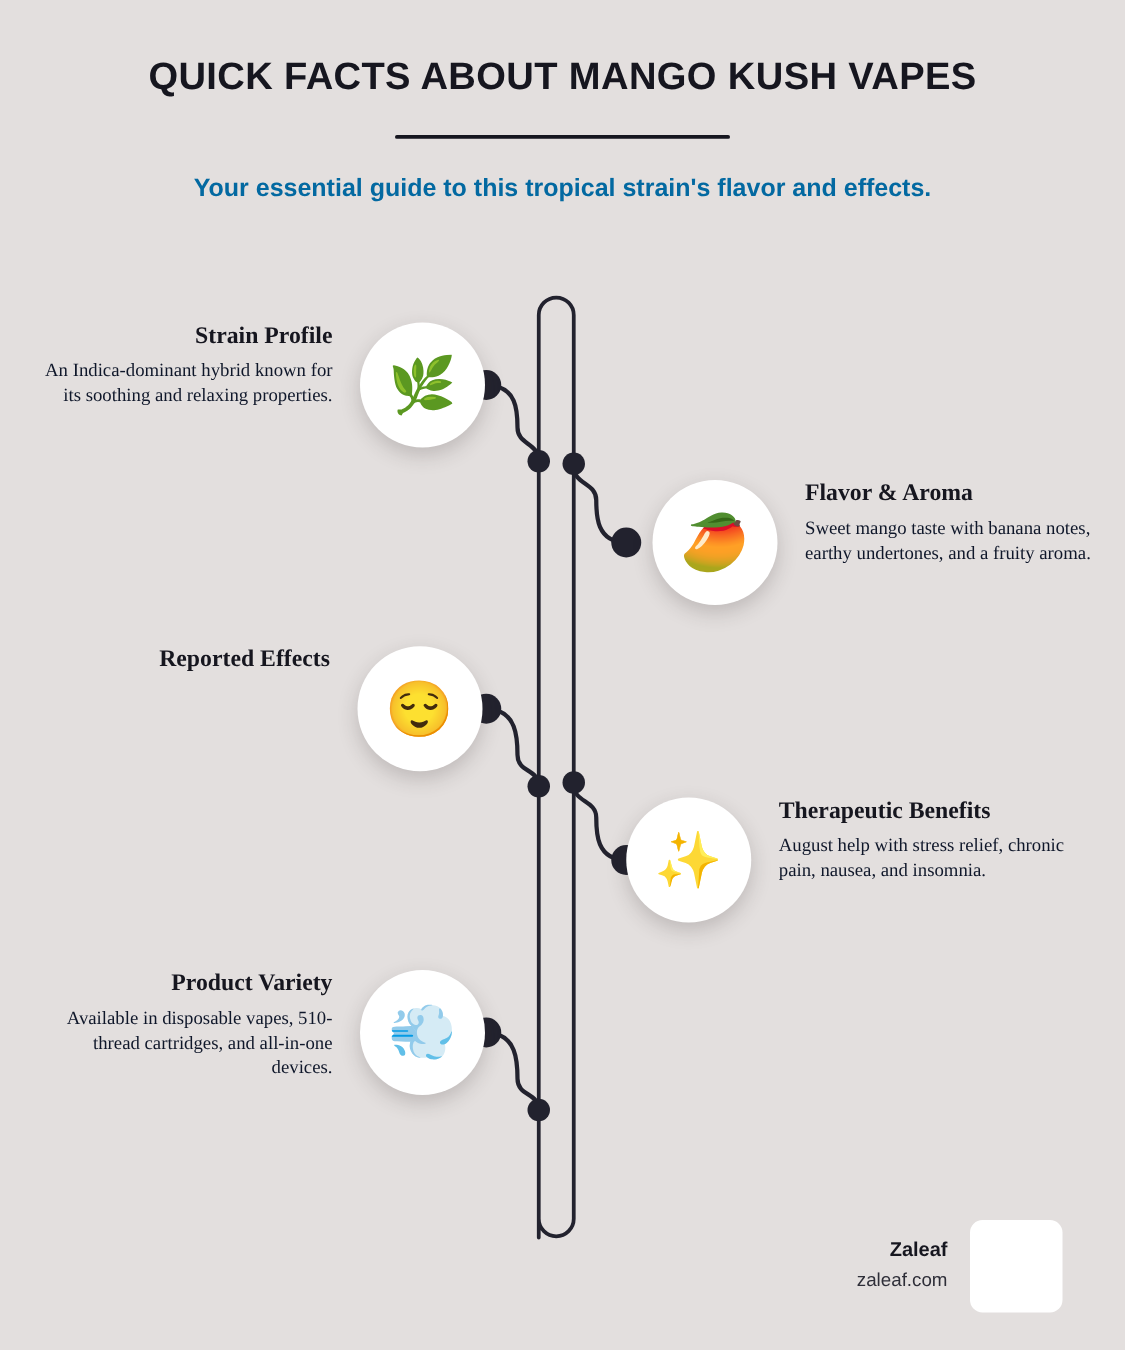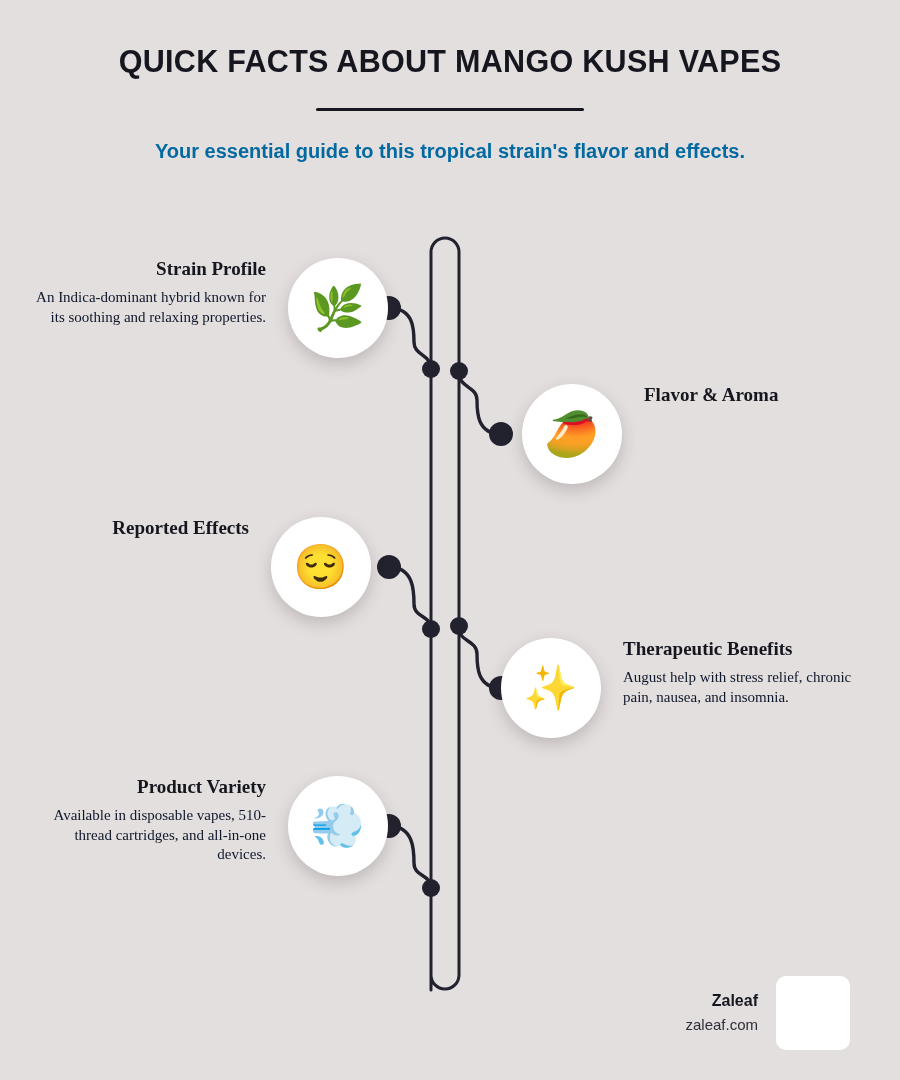--- a/index.html
+++ b/index.html
@@ -193,27 +193,28 @@
     <p class="fact-desc">An Indica-dominant hybrid known for its soothing and relaxing properties.</p>
   </div>
   <div class="fact-icon-circle">
     <span class="fact-emoji">🌿</span>
   </div>
 </div>
 
 <div class="fact fact-right" style="left: 522px; top: 384px;">
   <div class="fact-text">
     <h2 class="fact-heading">Flavor &amp; Aroma</h2>
+    <p class="fact-desc">Sweet mango taste with banana notes, earthy undertones, and a fruity aroma.</p>
   </div>
   <div class="fact-icon-circle">
     <span class="fact-emoji">🥭</span>
   </div>
 </div>
 
-<div class="fact fact-left" style="left: 9px; top: 517px;">
+<div class="fact fact-left" style="left: 24px; top: 517px;">
   <div class="fact-text">
     <h2 class="fact-heading">Reported Effects</h2>
   </div>
   <div class="fact-icon-circle">
     <span class="fact-emoji">😌</span>
   </div>
 </div>
 
 <div class="fact fact-right" style="left: 501px; top: 638px;">
   <div class="fact-text">

